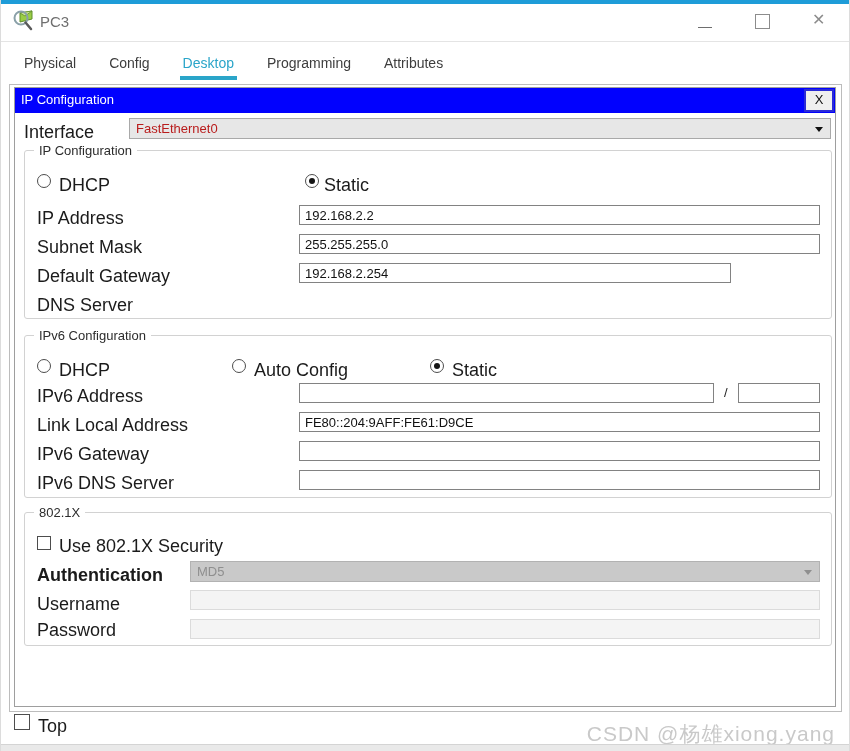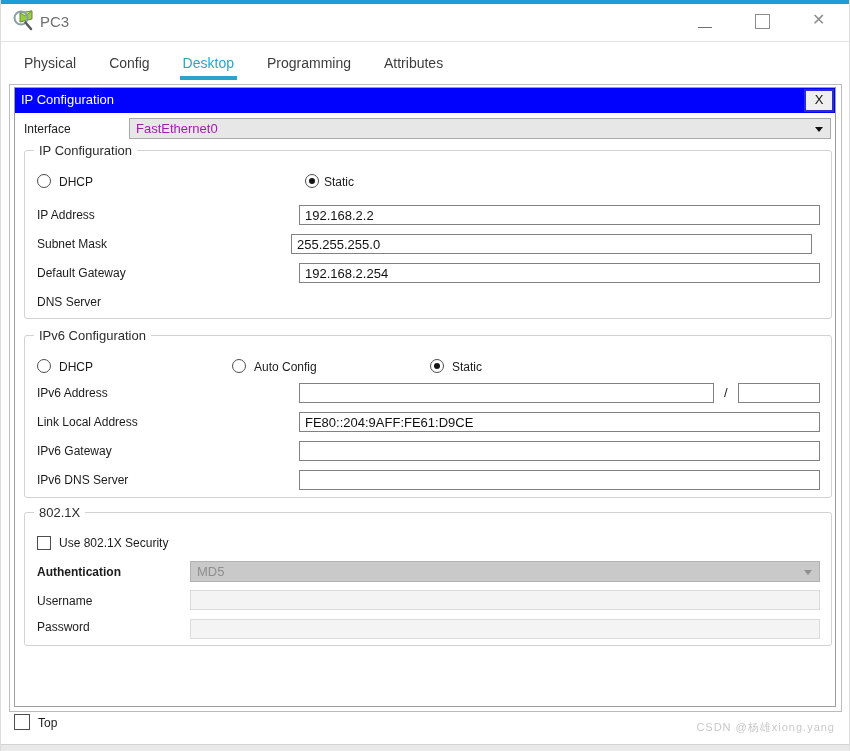--- a/index.html
+++ b/index.html
@@ -21,38 +21,38 @@
   .tab.active{color:#2AA5C9;padding-bottom:5px;border-bottom:4px solid #2AA5C9;}
   
   .frame{position:absolute;left:8px;top:84px;width:833px;height:628px;border:1px solid #bcbcbc;box-sizing:border-box;background:#fff;}
   
   .dialog{position:absolute;left:13px;top:87px;width:822px;height:620px;border:1px solid #9e9e9e;box-sizing:border-box;background:#fff;}
   .dlg-titlebar{position:absolute;left:0;top:0;width:100%;height:25px;background:#0101FE;}
   .dlg-title{position:absolute;left:6px;top:4px;font-size:13px;color:#fff;}
   .xbtn{position:absolute;top:1px;right:1px;width:30px;height:23px;background:#efefef;border:2px solid #2b2bd6;
         box-sizing:border-box;font-size:13px;color:#111;text-align:center;line-height:18px;}
   
-  .lbl{position:absolute;font-size:12px;color:#1b1b1b;white-space:nowrap;}
+  .lbl{position:absolute;font-size:18px;color:#1b1b1b;white-space:nowrap;}
   .inp{position:absolute;height:20px;box-sizing:border-box;border:1px solid #828282;background:#fff;
        font-family:"Liberation Sans",sans-serif;font-size:13px;padding:0 5px;color:#111;outline:none;}
   .inp.disabled{background:#f4f4f4;border-color:#dbdbdb;}
   .grp{position:absolute;border:1px solid #d2d2d2;border-radius:3px;box-sizing:border-box;}
   .leg{position:absolute;background:#fff;padding:0 5px;font-size:13px;color:#2c2c2c;white-space:nowrap;}
   .radio{position:absolute;width:14px;height:14px;border:1px solid #4d4d4d;border-radius:50%;background:#fff;box-sizing:border-box;}
   .radio.checked::after{content:"";position:absolute;left:3px;top:3px;width:6px;height:6px;border-radius:50%;background:#141414;}
   .chk{position:absolute;width:14px;height:14px;border:1px solid #4d4d4d;background:#fff;box-sizing:border-box;}
   .combo{position:absolute;box-sizing:border-box;height:21px;background:#e7e7e7;border:1px solid #a9a9a9;
-         font-size:13px;color:#a21caf;line-height:19px;padding:0 6px;}
+         font-size:13px;color:#b91c1c;line-height:19px;padding:0 6px;}
   .combo .arrow{position:absolute;right:7px;top:8px;width:0;height:0;
                 border-left:4px solid transparent;border-right:4px solid transparent;border-top:5px solid #111;}
   .combo.disabled{background:#c9c9c9;border-color:#b2b2b2;color:#8f8f8f;}
   .combo.disabled .arrow{border-top-color:#8f8f8f;}
   .slash{position:absolute;font-size:13px;color:#1b1b1b;}
   
-  .watermark{position:absolute;right:14px;top:720px;font-size:11px;color:#C9C9C9;letter-spacing:1px;}
+  .watermark{position:absolute;right:14px;top:720px;font-size:21px;color:#C9C9C9;letter-spacing:1px;}
   .bottom-strip{position:absolute;left:0;top:744px;width:850px;height:7px;background:#e9e9e9;border-top:1px solid #d4d4d4;box-sizing:border-box;}
 </style>
 </head>
 <body>
 
 <div id="window">
 
   <div class="top-accent"></div>
 
   <span class="abs" style="left:11px;top:8px;width:24px;height:24px;">
@@ -97,24 +97,24 @@
 
     <span class="radio" style="left:22px;top:86px;"></span>
     <span class="lbl" style="left:44px;top:87px;">DHCP</span>
     <span class="radio checked" style="left:290px;top:86px;"></span>
     <span class="lbl" style="left:309px;top:87px;">Static</span>
 
     <span class="lbl" style="left:22px;top:120px;">IP Address</span>
     <input class="inp" style="left: 284px; top: 117px; width: 521px;" readonly="" value="192.168.2.2">
 
     <span class="lbl" style="left:22px;top:149px;">Subnet Mask</span>
-    <input class="inp" style="left: 276px; top: 146px; width: 521px;" readonly="" value="255.255.255.0">
+    <input class="inp" style="left: 284px; top: 146px; width: 521px;" readonly="" value="255.255.255.0">
 
     <span class="lbl" style="left:22px;top:178px;">Default Gateway</span>
-    <input class="inp" style="left: 284px; top: 175px; width: 521px;" readonly="" value="192.168.2.254">
+    <input class="inp" style="left: 284px; top: 175px; width: 432px;" readonly="" value="192.168.2.254">
 
     <span class="lbl" style="left:22px;top:207px;text-align:right;">DNS Server</span>
 
     <div class="grp" style="left:9px;top:247px;width:808px;height:163px;"></div>
     <span class="leg" style="left:19px;top:240px;">IPv6 Configuration</span>
 
     <span class="radio" style="left:22px;top:271px;"></span>
     <span class="lbl" style="left:44px;top:272px;">DHCP</span>
     <span class="radio" style="left:217px;top:271px;"></span>
     <span class="lbl" style="left:239px;top:272px;">Auto Config</span>

